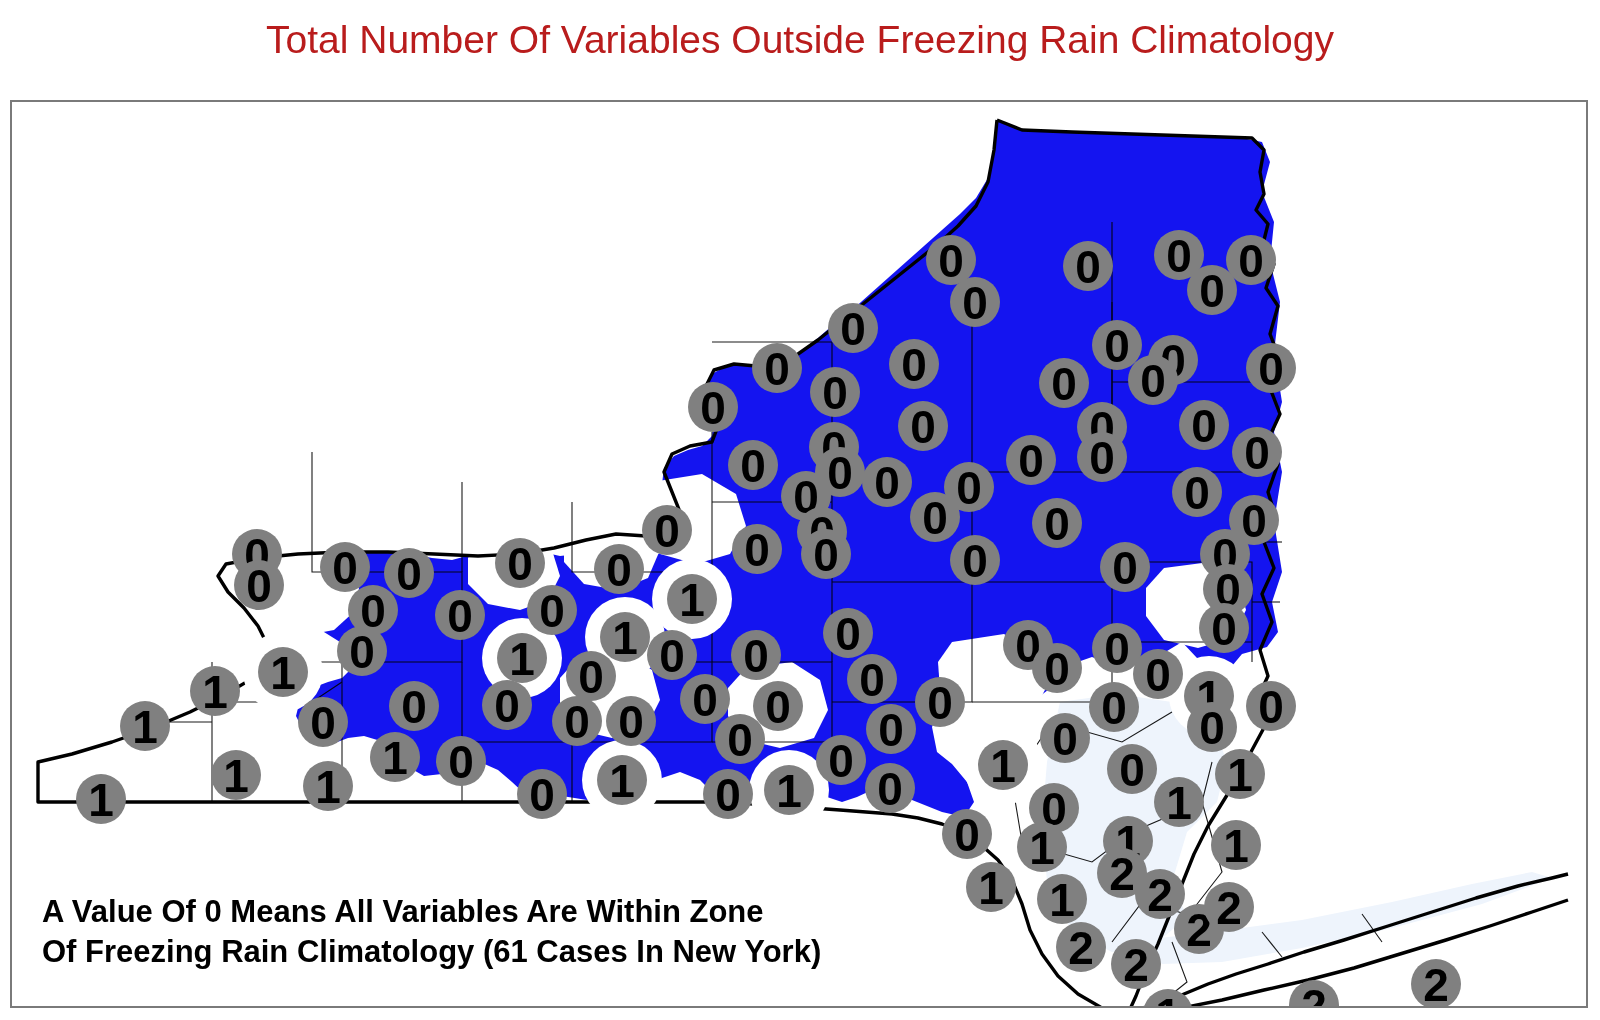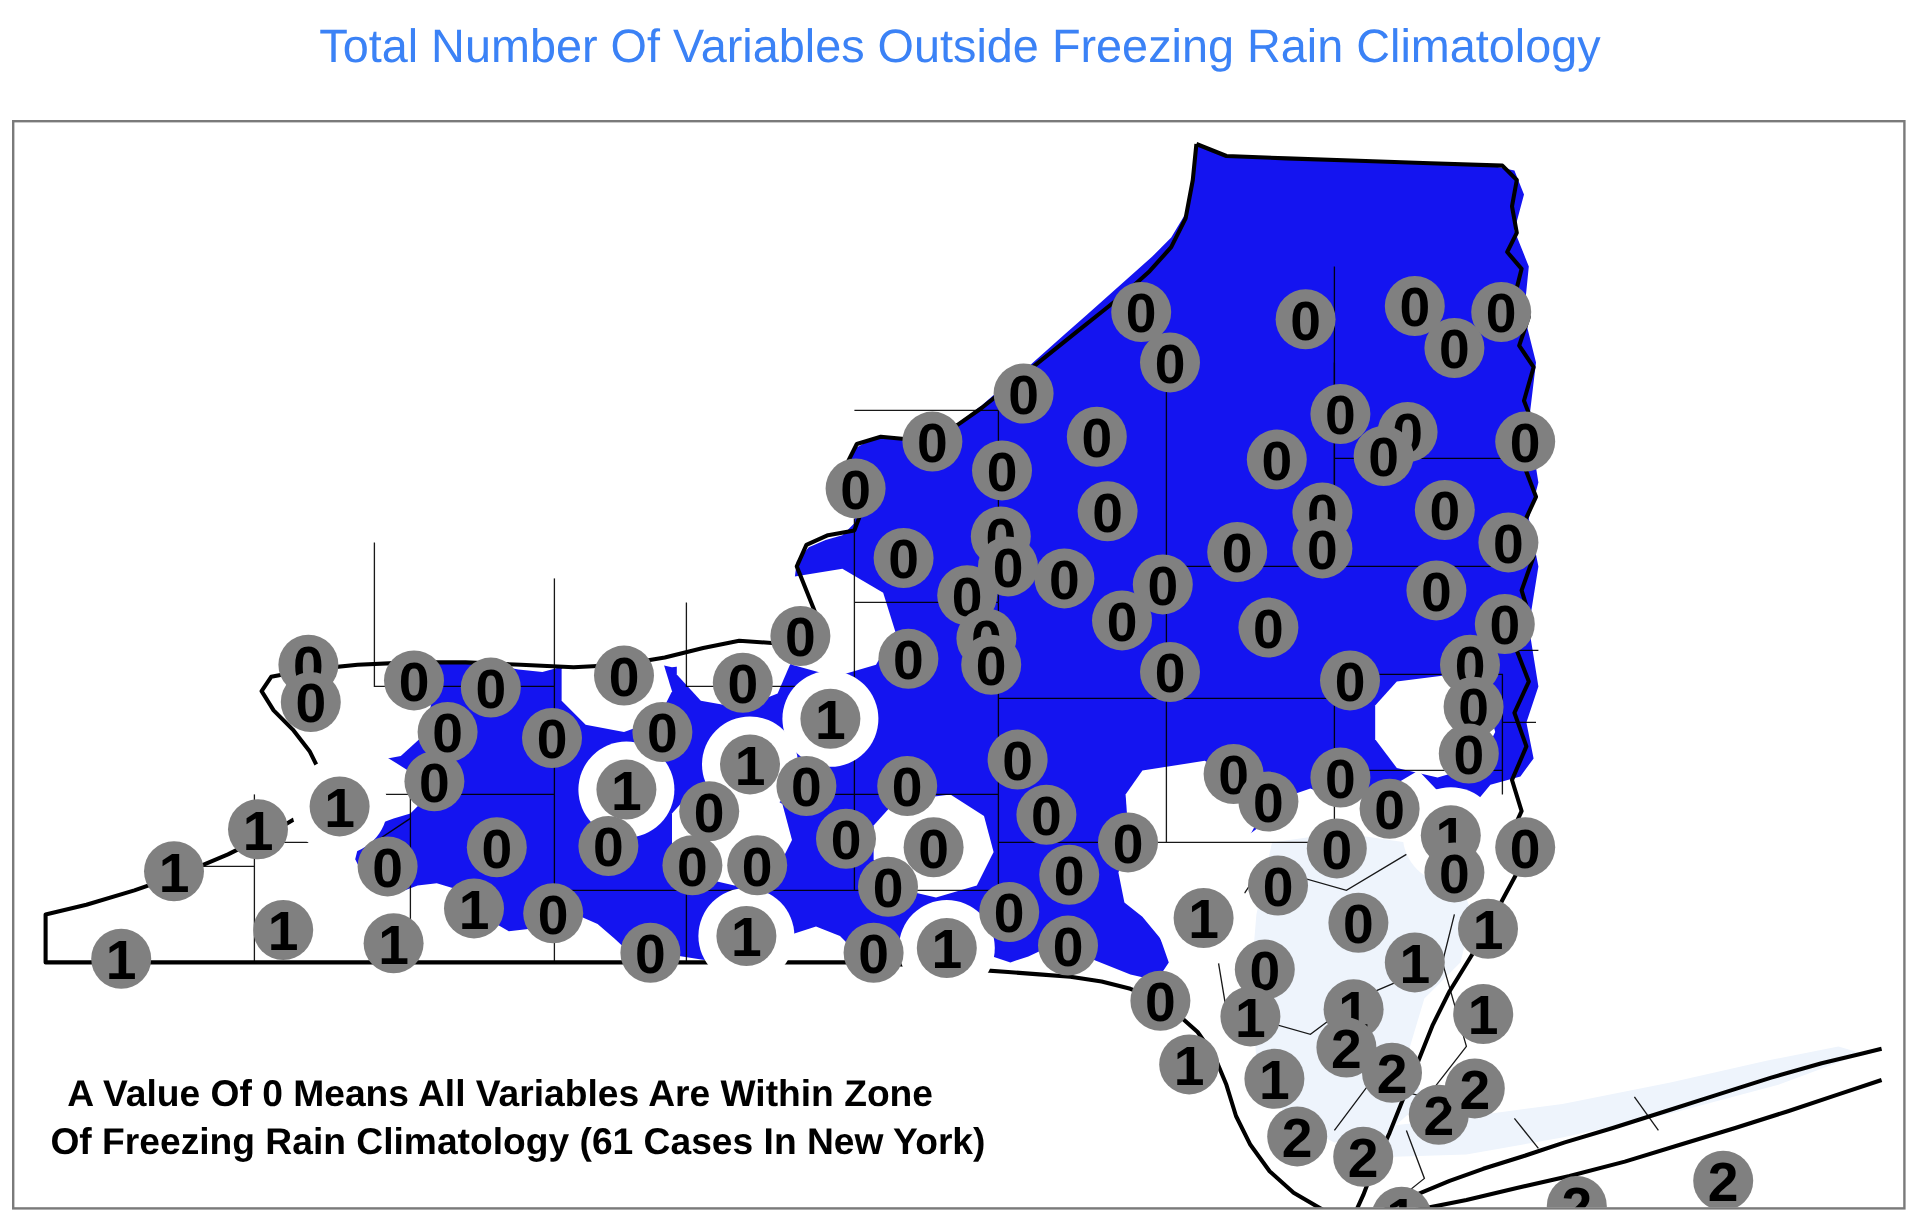--- a/index.html
+++ b/index.html
@@ -1,36 +1,36 @@
 <!DOCTYPE html>
 <html><head>
 <meta charset="utf-8">
 <style>
   html,body{margin:0;padding:0;background:#ffffff;}
   body{width:1600px;height:1020px;font-family:"Liberation Sans",sans-serif;overflow:hidden;}
   #root{position:relative;width:1600px;height:1020px;background:#ffffff;}
 
   #title{
     position:absolute;left:0;top:18px;width:1600px;text-align:center;
-    font-size:39px;font-weight:400;color:#3b82f6;letter-spacing:0px;
+    font-size:39px;font-weight:400;color:#b91c1c;letter-spacing:0px;
     font-family:"Liberation Sans",sans-serif;
   }
 
   #frame{
     position:absolute;left:10px;top:100px;width:1578px;height:908px;
     border:2px solid #7a7a7a;box-sizing:border-box;background:#ffffff;overflow:hidden;
   }
 
   #mapsvg{position:absolute;left:0;top:0;width:1578px;height:908px;display:block;}
 
   .note{
     position:absolute;color:#000000;font-weight:bold;
     font-family:"Liberation Sans",sans-serif;white-space:pre;
   }
-  #note-line1{left:30px;top:792px;font-size:31px;margin-left:14px;}
+  #note-line1{left:30px;top:792px;font-size:31px;}
   #note-line2{left:30px;top:832px;font-size:31px;}
 
   .mk-circle{fill:#808080;}
   .mk-text{
     font-family:"Liberation Sans",sans-serif;font-weight:bold;font-size:46px;
     fill:#000000;text-anchor:middle;dominant-baseline:central;
   }
 </style>
 </head>
 <body>

